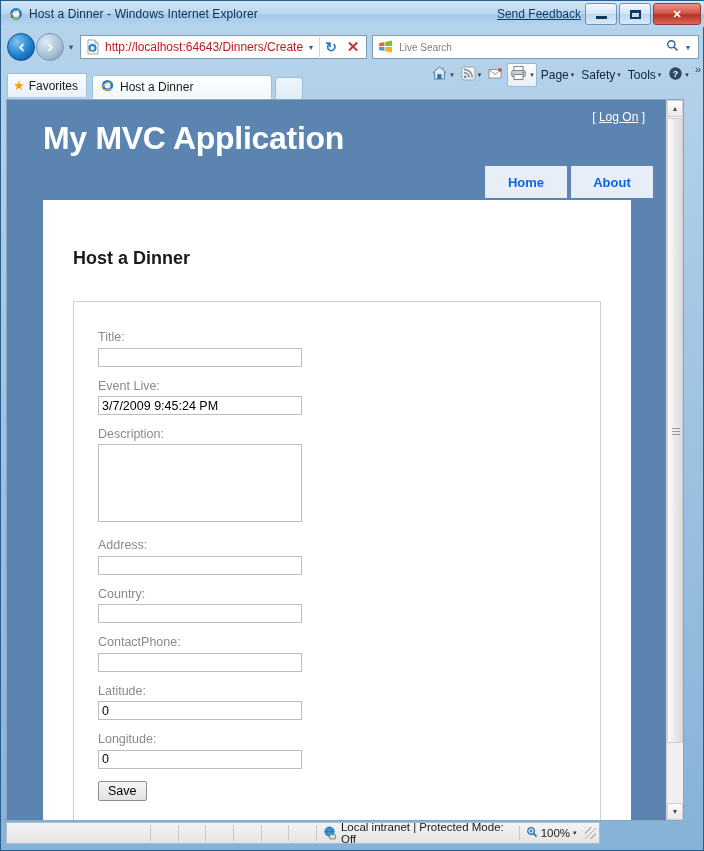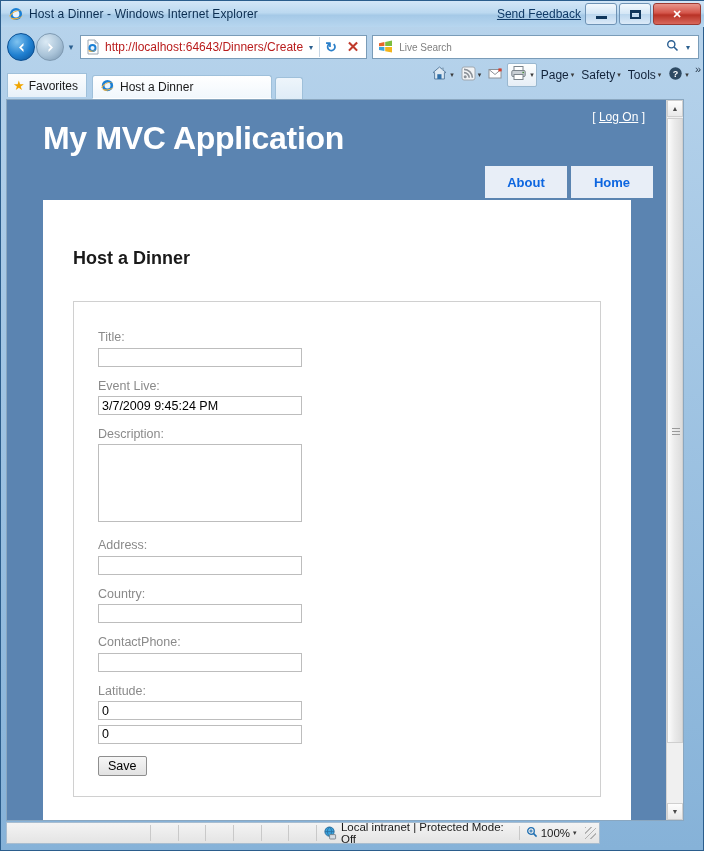--- a/index.html
+++ b/index.html
@@ -532,22 +532,22 @@
     <div class="page">
 
       <div class="site-header">
         <div class="logon">
           <span>[</span>
           <a>Log On</a>
           <span>]</span>
         </div>
         <div class="site-title">My MVC Application</div>
         <div class="menu">
+          <a class="menu-item">Home</a>
           <a class="menu-item">About</a>
-          <a class="menu-item">Home</a>
         </div>
       </div>
 
       <div class="main">
         <h2 class="page-title">Host a Dinner</h2>
 
         <fieldset class="form">
           <div class="field">
             <label>Title:</label>
             <input type="text" value="" style="">
@@ -570,20 +570,21 @@
           </div>
           <div class="field field-tight">
             <label>ContactPhone:</label>
             <input type="text" value="" style="">
           </div>
           <div class="field field-tight">
             <label>Latitude:</label>
             <input type="text" value="0" style="">
           </div>
           <div class="field field-tight">
+            <label>Longitude:</label>
             <input type="text" value="0" style="">
           </div>
           <button class="save-btn">Save</button>
         </fieldset>
       </div>
     </div>
 
     <div class="vscroll">
       <div class="sb-arrow sb-up">▲</div>
       <div class="sb-thumb">

